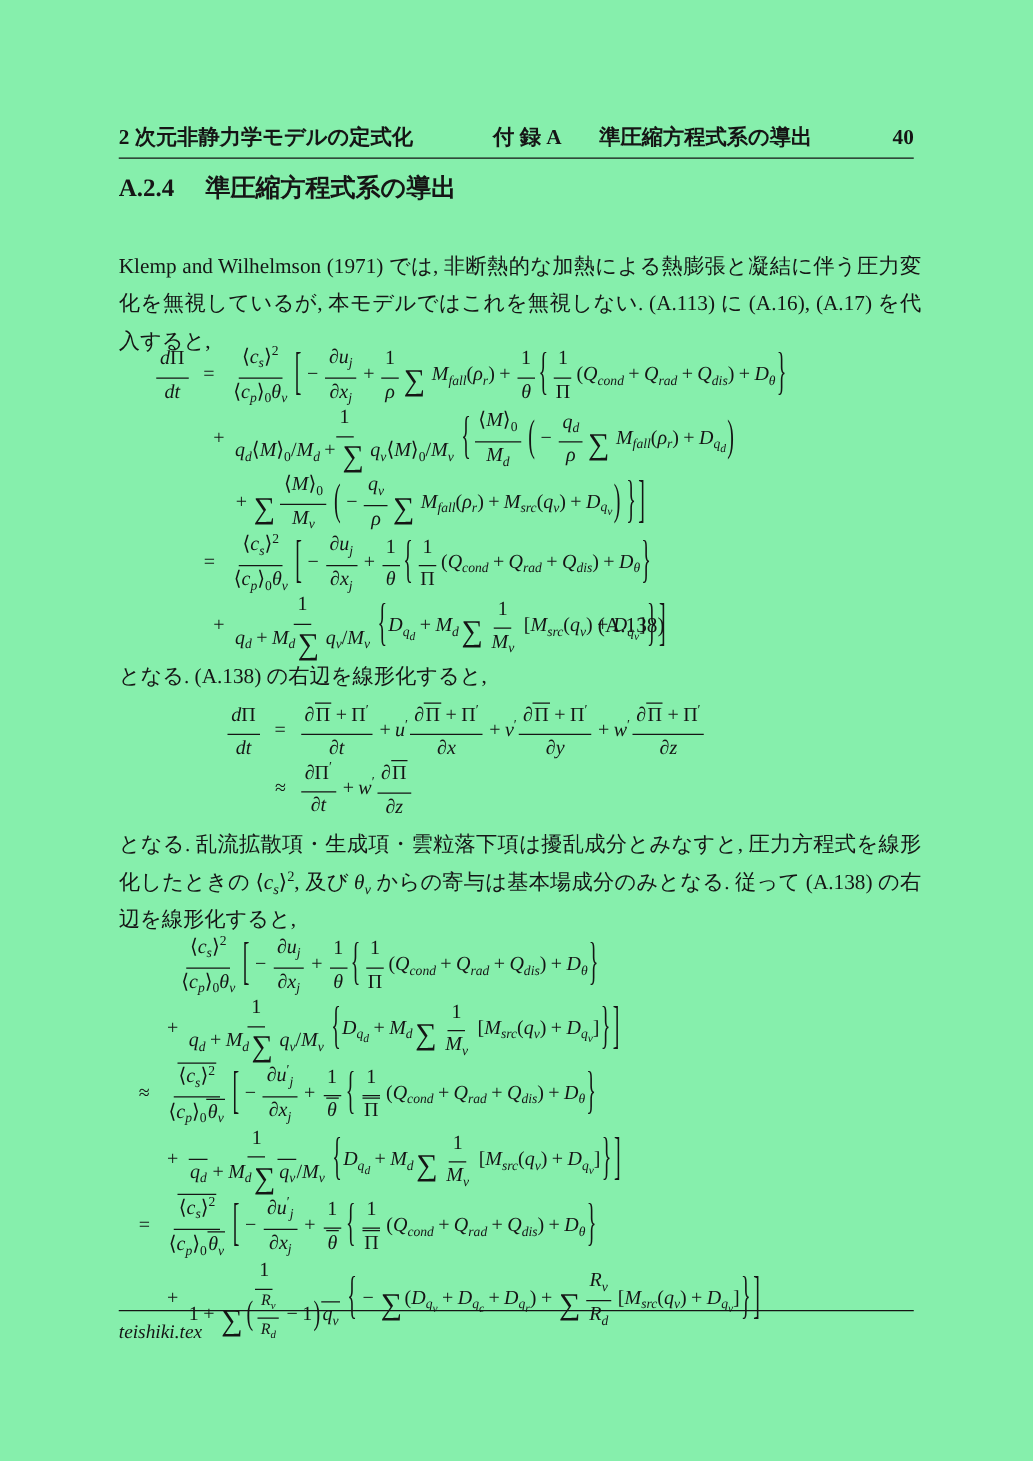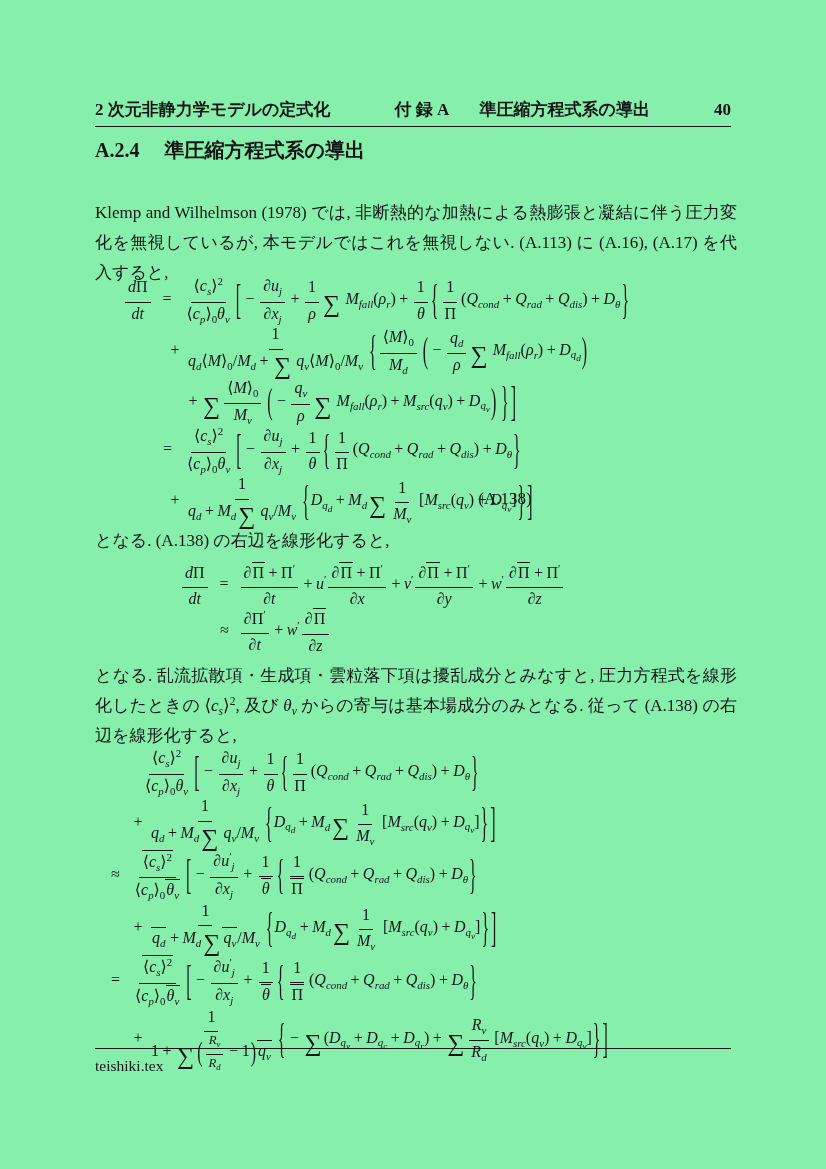--- a/index.html
+++ b/index.html
@@ -57,42 +57,42 @@
   .msup{font-size:0.68em;vertical-align:0.55em;line-height:1;}
   .msub .msub,.msub .msup{font-size:0.85em;}
   .mov{border-top:1.1px solid currentColor;padding:1px 1px 0;display:inline-block;line-height:1.1;}
   .msum{display:inline-block;font-size:1.5em;vertical-align:-0.34em;line-height:1;margin:0 2px;font-style:normal;}
   .mdel{display:inline-block;vertical-align:middle;line-height:1;padding:0 1px;
         font-style:normal;transform-origin:50% 50%;}
 
   
   .footer{position:absolute;top:1048px;left:95px;width:636px;
           border-top:1.6px solid #151515;padding-top:8px;
-          display:flex;justify-content:space-between;font-size:15.5px;}
+          display:flex;justify-content:space-between;font-size:15.5px;font-style:italic;}
 </style>
 </head>
 <body>
 
 <div class="page">
 
   <div class="header">
     <span class="h-left">2 次元非静力学モデルの定式化</span>
     <span class="h-mid">
       <span class="h-app">付 録 A</span>
       <span class="h-chap">準圧縮方程式系の導出</span>
     </span>
     <span class="h-page">40</span>
   </div>
 
   <div class="sec">
     <span class="sec-num">A.2.4</span>
     <span class="sec-title">準圧縮方程式系の導出</span>
   </div>
 
-  <p class="para" id="p1">Klemp and Wilhelmson (1978) では, 非断熱的な加熱による熱膨張と凝結に伴う圧力変化を無視しているが, 本モデルではこれを無視しない. (A.113) に (A.16), (A.17) を代入すると,</p>
+  <p class="para" id="p1">Klemp and Wilhelmson (1971) では, 非断熱的な加熱による熱膨張と凝結に伴う圧力変化を無視しているが, 本モデルではこれを無視しない. (A.113) に (A.16), (A.17) を代入すると,</p>
 
   <div class="eq" id="eq1"><span class="eqline" style="margin-left: 28px;"><span class="eqlhs"><span class="mfrac">
             <span class="n"><span class="mi">d</span><span class="mr">Π</span></span>
             <span class="d"><span class="mi">d</span><span class="mi">t</span></span>
           </span></span><span class="eqrel">=</span><span class="eqbody"><span class="mfrac">
             <span class="n"><span class="mr">⟨</span><span class="mi">c</span><span class="msub"><span class="mi">s</span></span><span class="mr">⟩</span><span class="msup"><span class="mr">2</span></span></span>
             <span class="d"><span class="mr">⟨</span><span class="mi">c</span><span class="msub"><span class="mi">p</span></span><span class="mr">⟩</span><span class="msub"><span class="mr">0</span></span><span class="mi">θ</span><span class="msub"><span class="mi">v</span></span></span>
           </span><span class="mdel" style="transform: scaleY(2.6);">[</span><span class="mr mbin">−</span><span class="mfrac">
             <span class="n"><span class="mi">∂</span><span class="mi">u</span><span class="msub"><span class="mi">j</span></span></span>
             <span class="d"><span class="mi">∂</span><span class="mi">x</span><span class="msub"><span class="mi">j</span></span></span>

